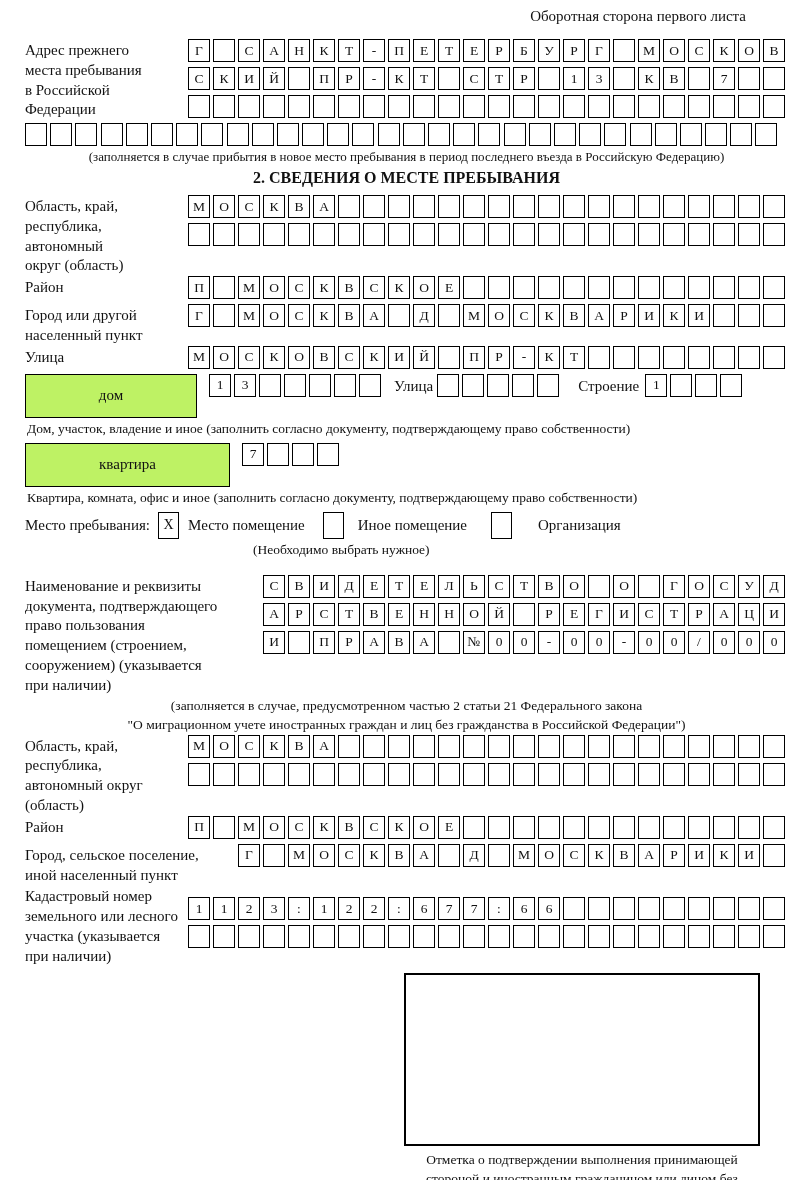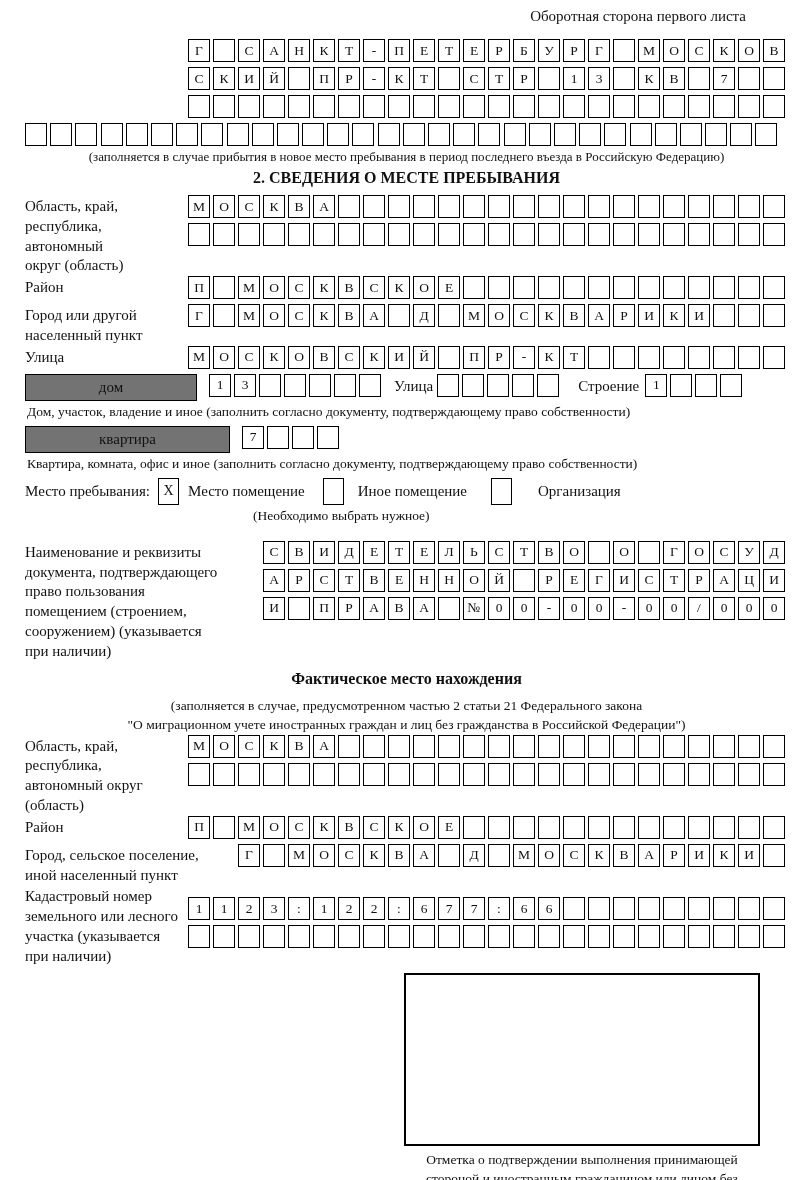--- a/index.html
+++ b/index.html
@@ -12,41 +12,42 @@
   .rows{flex:0 0 auto;margin-left:auto;}
   .boxrow{display:flex;justify-content:flex-end;margin-bottom:5px;}
   .cbox{box-sizing:border-box;flex:0 0 auto;width:22px;height:23px;border:1.5px solid #000;
         margin-right:3px;display:flex;align-items:center;justify-content:center;
         font-size:13.5px;background:#fff;}
   .fullrow{display:flex;margin-bottom:3px;}
   .fullrow .cbox{margin-right:3.2px;}
   .cap{font-size:13px;text-align:center;margin-bottom:4px;}
   .cap-left{font-size:13.5px;margin:1px 0 6px 2px;}
   .sect-title{font-size:16px;font-weight:bold;text-align:center;margin:4px 0 8px 0;}
-  .widebox{box-sizing:border-box;border:1.8px solid #000;height:27px;display:flex;
-           align-items:center;justify-content:center;font-size:15px;background:#737373;}
+  .widebox{box-sizing:border-box;border:1.8px solid #000;height:44px;display:flex;
+           align-items:center;justify-content:center;font-size:15px;background:#bef264;}
   .inline-lbl{font-size:15px;padding-top:4px;}
   .hrow{display:flex;align-items:flex-start;margin-bottom:3px;}
   .checkbox{box-sizing:border-box;width:21px;height:27px;border:1.6px solid #000;
             display:flex;align-items:center;justify-content:center;font-size:14px;flex:0 0 auto;}
   .mesto-note{font-size:13.5px;margin:2px 0 17px 228px;}
   .fact-note{font-size:13.5px;text-align:center;line-height:1.45;}
   .stamp-wrap{width:400px;margin-left:auto;margin-right:6px;margin-top:6px;}
   .stamp-box{box-sizing:border-box;width:356px;height:173px;border:2px solid #000;margin:0 auto 4px auto;background:#fff;}
   .stamp-cap{font-size:13.5px;line-height:1.42;text-align:center;}
   .mt12{margin-top:12px;}
 </style>
 </head>
 <body>
 
 <div class="page">
 
   <div class="hdr">Оборотная сторона первого листа</div>
 
   <div class="frow">
+    <div class="lbl">Адрес прежнего<br>места пребывания<br>в Российской<br>Федерации</div>
     <div class="rows">
       <div class="boxrow">
           <div class="cbox">Г</div>
           <div class="cbox"></div>
           <div class="cbox">С</div>
           <div class="cbox">А</div>
           <div class="cbox">Н</div>
           <div class="cbox">К</div>
           <div class="cbox">Т</div>
           <div class="cbox">-</div>
@@ -430,21 +431,20 @@
           <div class="cbox">0</div>
           <div class="cbox">0</div>
           <div class="cbox">/</div>
           <div class="cbox">0</div>
           <div class="cbox">0</div>
           <div class="cbox">0</div>
         </div>
     </div>
   </div>
 
-  <div class="sect-title" style="margin-top:8px;">Фактическое место нахождения</div>
   <div class="fact-note">(заполняется в случае, предусмотренном частью 2 статьи 21 Федерального закона<br>"О миграционном учете иностранных граждан и лиц без гражданства в Российской Федерации")</div>
 
   <div class="frow">
     <div class="lbl">Область, край,<br>республика,<br>автономный округ<br>(область)</div>
     <div class="rows">
       <div class="boxrow">
           <div class="cbox">М</div>
           <div class="cbox">О</div>
           <div class="cbox">С</div>
           <div class="cbox">К</div>

